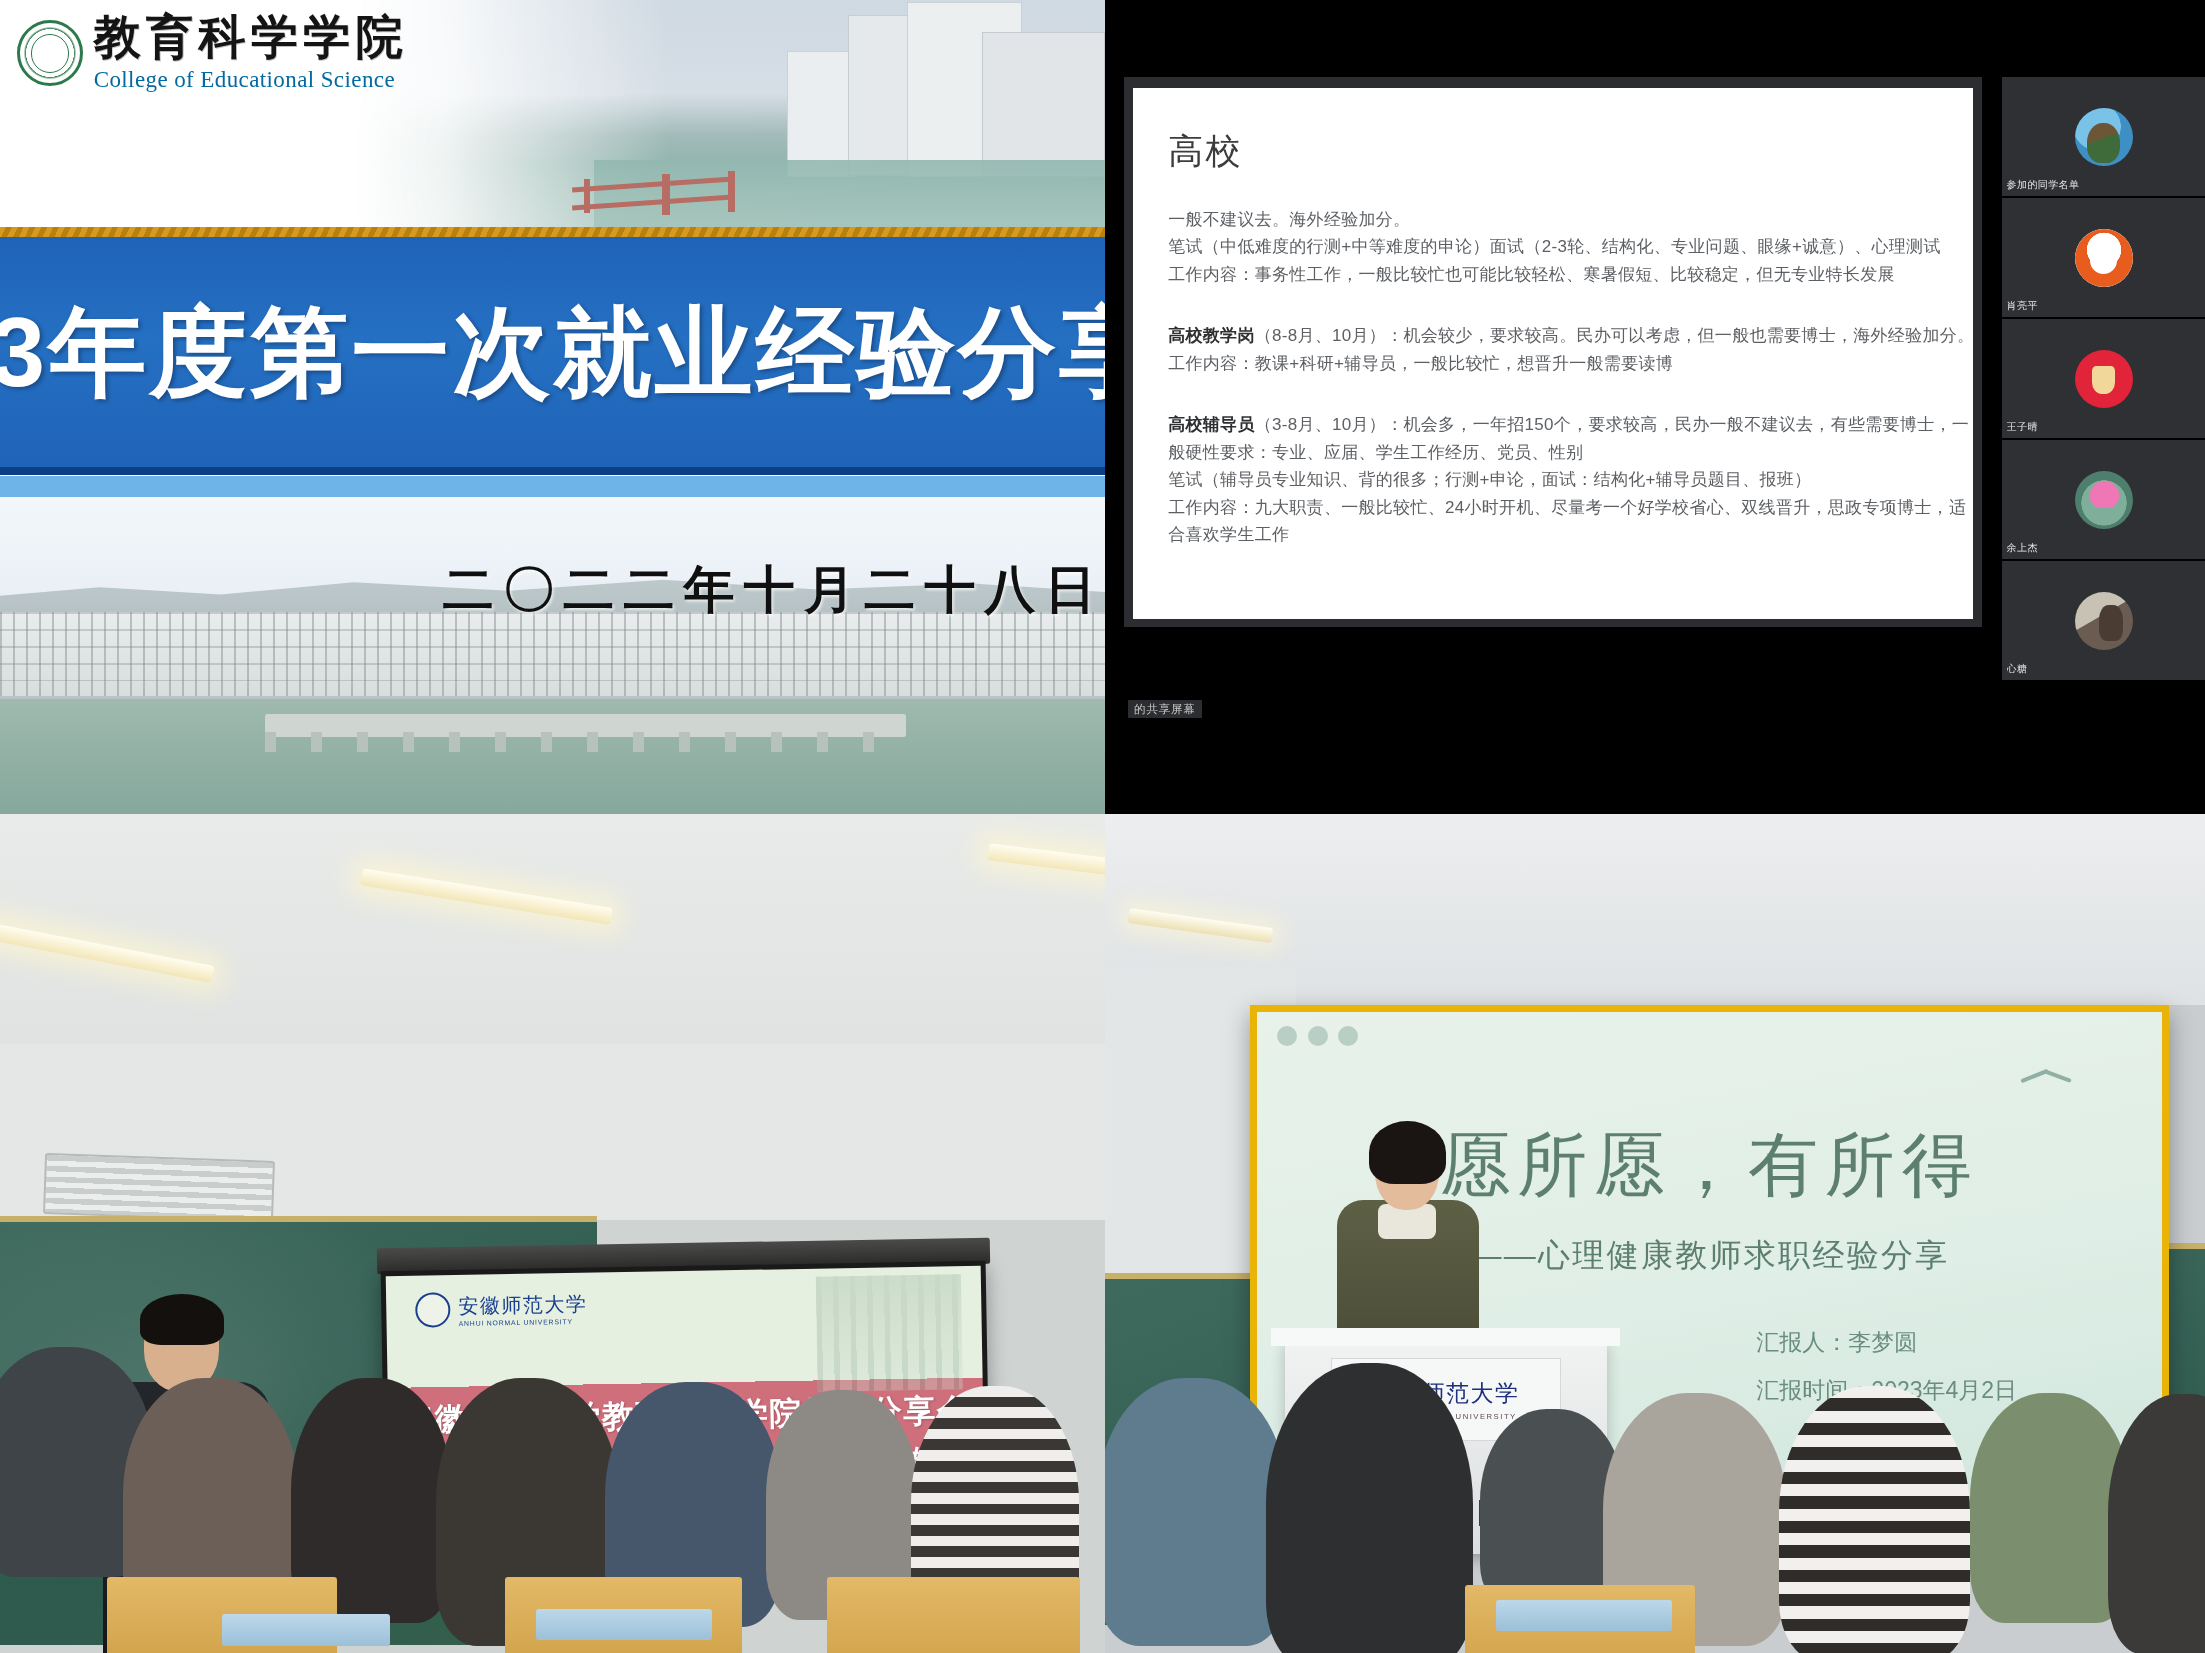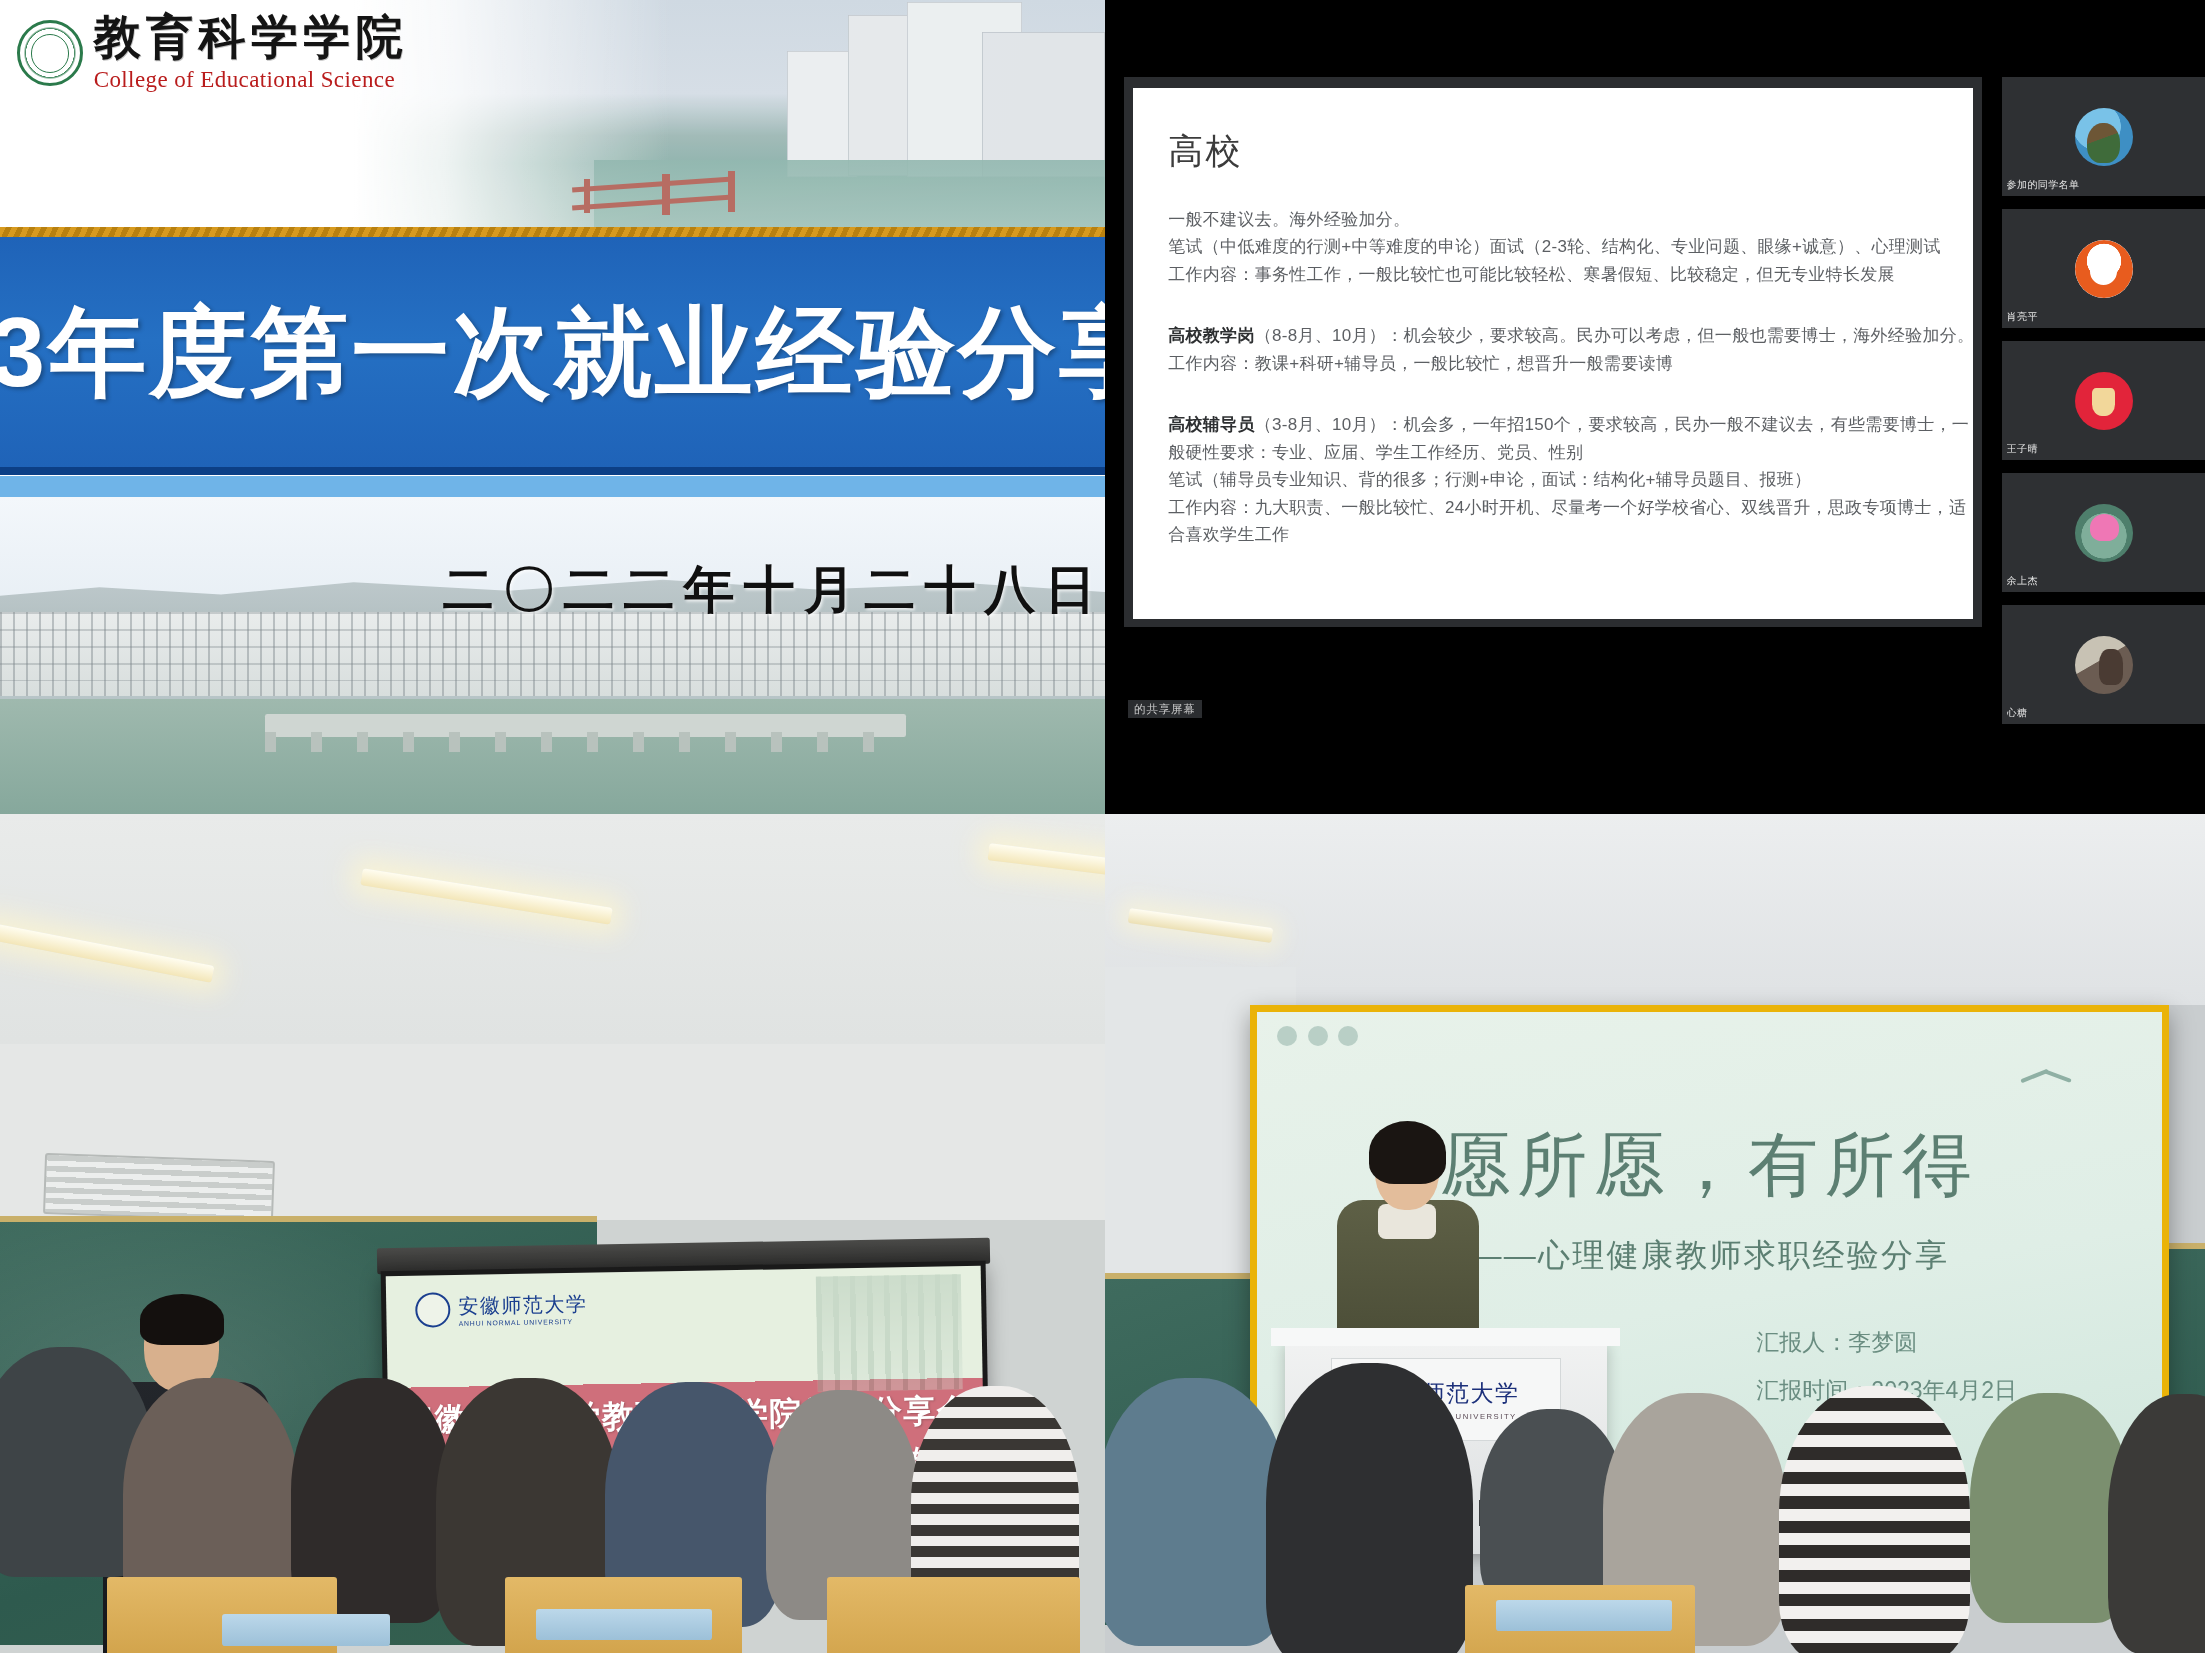--- a/index.html
+++ b/index.html
@@ -36,21 +36,21 @@
 
   .q1 .logo-wrap { position:absolute; left:17px; top:13.8px; display:flex; align-items:center; gap:10.7px; z-index:6;}
   .q1 .seal { width:66px; height:66px; border-radius:50%; border:3.1px solid #2b7a4b;
      background:radial-gradient(circle at 50% 50%,#ffffff 56%,#2b7a4b 57%,#ffffff 62%);
      position:relative; flex:none;}
   .q1 .seal:after { content:""; position:absolute; inset:10.7px; border-radius:50%; border:1.5px solid #2b7a4b;}
   .q1 .cn-name { font-family:"Liberation Serif","DejaVu Serif",serif; font-weight:bold;
      font-size:47px; letter-spacing:5.4px; color:#141414; line-height:1; white-space:nowrap;
      text-shadow:0.8px 0.8px 0 rgba(0,0,0,.25);}
   .q1 .en-name { font-family:"Liberation Serif","DejaVu Serif",serif; font-size:23px;
-     letter-spacing:0.4px; color:#b91c1c; margin-top:6.1px; white-space:nowrap;}
+     letter-spacing:0.4px; color:#0369a1; margin-top:6.1px; white-space:nowrap;}
 
   .q1 .gold-rule { position:absolute; left:0; top:227px; width:100%; height:10px;
      background:repeating-linear-gradient(115deg,#d79a1f 0px,#d79a1f 5.4px,#b8800f 5.4px,#b8800f 10.7px); z-index:4;}
   .q1 .blue-band { position:absolute; left:0; top:237px; width:100%; height:230px;
      background:linear-gradient(180deg,#1f63b8 0%,#2570c3 45%,#1f63b8 100%); z-index:4;
      display:flex; align-items:center; overflow:hidden;}
   .q1 .blue-title { color:#fff; font-weight:bold; font-size:98px; letter-spacing:3.1px;
      white-space:nowrap; margin-left:-67px; text-shadow:2.3px 2.3px 4.6px rgba(0,0,0,.32); line-height:1;}
   .q1 .blue-under { position:absolute; left:0; top:467px; width:100%; height:8.4px; background:#0c3f86; z-index:4;}
   .q1 .blue-under2 { position:absolute; left:0; top:476px; width:100%; height:21.4px; background:#6fb4e8; z-index:4;}
@@ -85,21 +85,21 @@
   .q2 .slide-title { font-size:35px; color:#3c3c3c; letter-spacing:2.3px; font-weight:400;
      margin-bottom:31px; }
   .q2 .blk { margin-bottom:34px; }
   .q2 .ln { font-size:17px; line-height:1.62; color:#5c5f63; letter-spacing:0.3px; white-space:nowrap; }
   .q2 .ln b { color:#2d2f31; font-weight:bold; }
   .q2 .share-caption { position:absolute; left:23px; top:700px; font-size:11.5px; color:#c9c9c9;
      letter-spacing:0.8px; background:#2b2d30; padding:1.5px 6.1px; }
 
   .q2 .tiles { position:absolute; right:0; top:77px; width:203px; }
   .q2 .tile { position:relative; width:203px; height:119px; background:#2e3033;
-     margin-bottom:13px; display:flex; align-items:center; justify-content:center; }
+     margin-bottom:2px; display:flex; align-items:center; justify-content:center; }
   .q2 .tile .av { width:58px; height:58px; border-radius:50%; overflow:hidden; position:relative; }
   .q2 .tile .nm { position:absolute; left:4.6px; bottom:3.8px; font-size:10px; color:#e6e6e6;
      letter-spacing:0.4px; max-width:94%; overflow:hidden; white-space:nowrap; }
 
   .av.a1 { background:radial-gradient(circle at 38% 32%,#79c2e8 0 44%,#3e8fc4 45% 100%); }
   .av.a1:after { content:""; position:absolute; left:22%; top:26%; width:56%; height:70%;
      border-radius:48% 48% 40% 40%; background:linear-gradient(160deg,#6d5636 0 40%,#3f6b3a 41% 100%); }
   .av.a2 { background:#fff; }
   .av.a2:before { content:""; position:absolute; inset:0; border-radius:50%;
      background:radial-gradient(circle at 50% 36%,#ffffff 0 36%,#e85c1e 37% 100%); }

